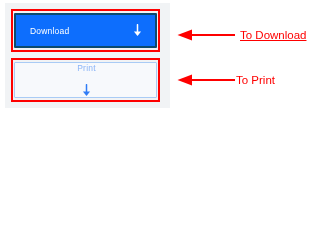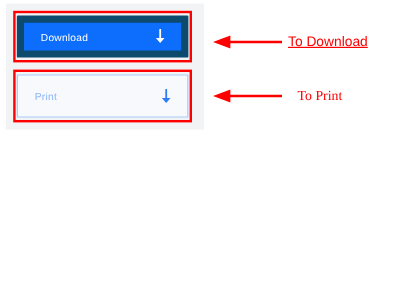--- a/index.html
+++ b/index.html
@@ -63,30 +63,31 @@
     letter-spacing: 0.2px;
     border-radius: 1px;
   }
   .btn-download {
     left: 14px;
     top: 13px;
     width: 143px;
     height: 35px;
     background: #0d6efd;
     color: #ffffff;
-    border: 6px solid #0c4a6e;
+    border: 2px solid #0c4a6e;
   }
   .btn-print {
     left: 14px;
     top: 62px;
     width: 143px;
     height: 36px;
     background: #f7f9fc;
     color: #8bb4f7;
     border: 1px solid #a9cbf5;
+    flex-direction: column;
   }
 
   .btn-label {
     white-space: nowrap;
   }
 
   .arrow-icon {
     display: block;
     width: 11px;
     height: 13px;
@@ -104,21 +105,21 @@
 
   
   .annot-label {
     position: absolute;
     color: #fe0000;
     font-size: 11.5px;
     white-space: nowrap;
     line-height: 14px;
   }
   .annot-label.download { left: 240px; top: 28px; text-decoration: underline; }
-  .annot-label.print    { left: 248px; top: 73px; font-family: Liberation Serif, serif; }
+  .annot-label.print    { left: 236px; top: 73px; }
 </style>
 </head>
 <body>
 
 <div id="screenshot">
 
   <div class="button-panel"></div>
 
   <div class="annot-box download"></div>
 

